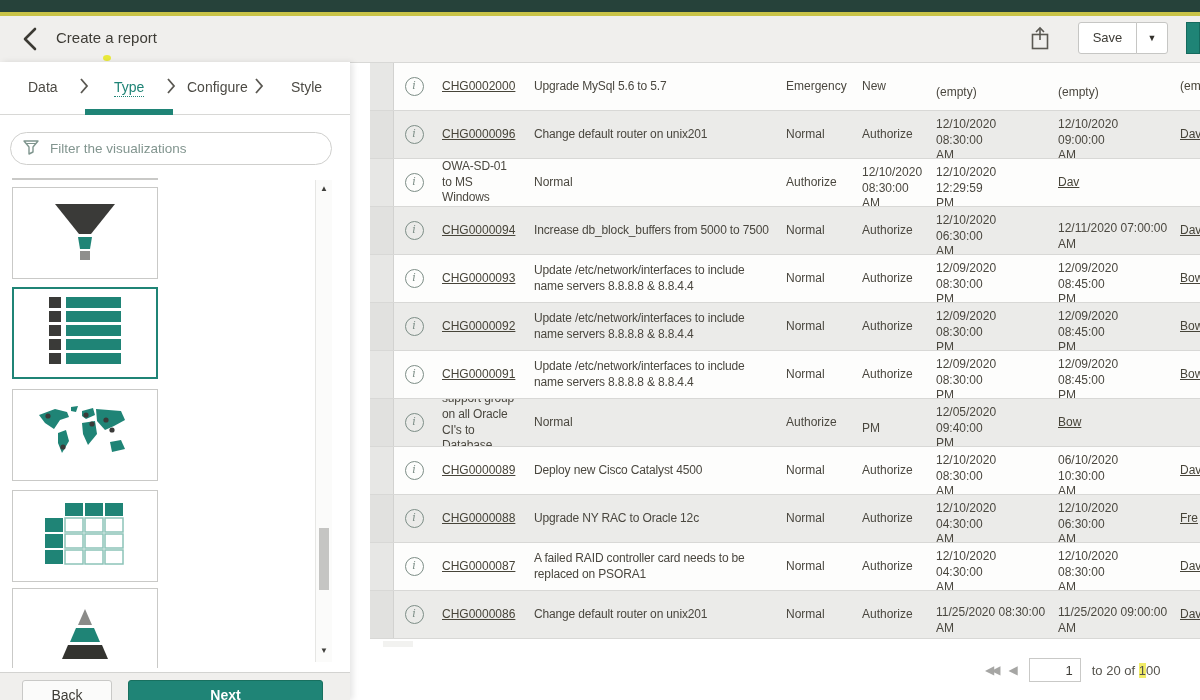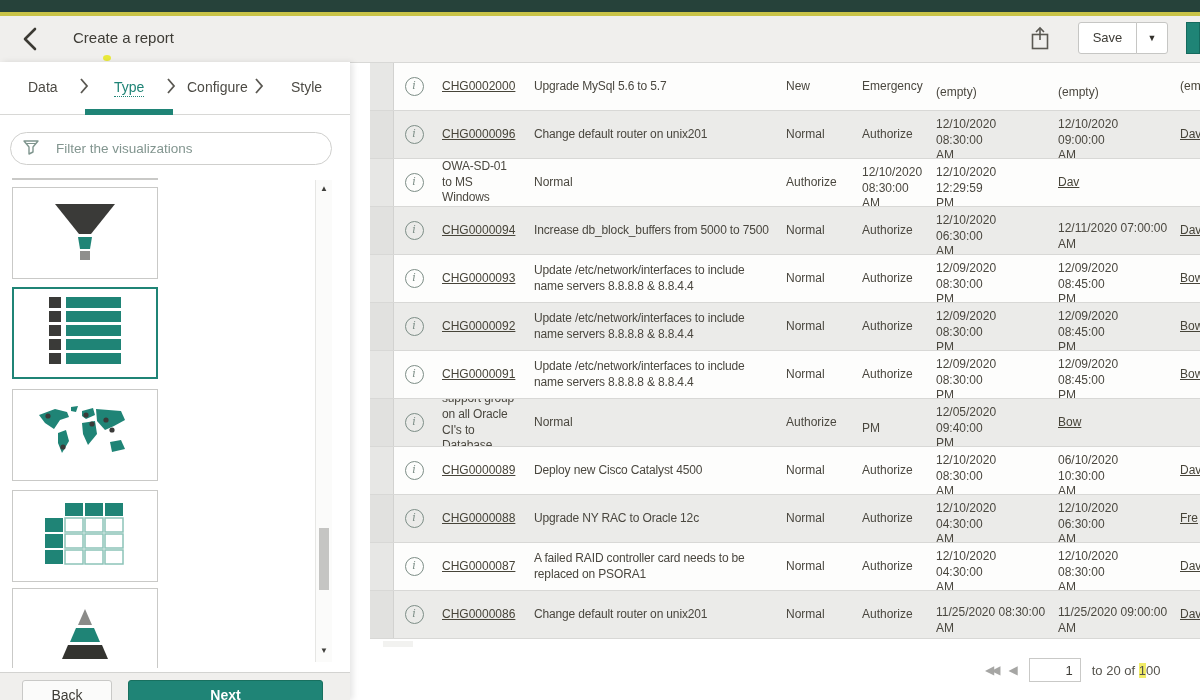--- a/index.html
+++ b/index.html
@@ -3,36 +3,36 @@
 <meta charset="utf-8">
 <style>
   html,body{margin:0;padding:0;}
   body{width:1200px;height:700px;position:relative;overflow:hidden;background:#fff;
        font-family:"Liberation Sans",sans-serif;color:#4a473f;}
   
   .bar-dark{position:absolute;left:0;top:0;width:1200px;height:12px;background:#26423a;}
   .bar-yellow{position:absolute;left:0;top:12px;width:1200px;height:4px;background:#c9c347;}
   .appheader{position:absolute;left:0;top:16px;width:1200px;height:46px;background:#f0efed;border-bottom:1px solid #d8d8d6;}
   .back-btn{position:absolute;left:20px;top:10px;width:22px;height:26px;cursor:pointer;}
-  .app-title{position:absolute;left:73px;top:13px;font-size:15px;color:#3e3c36;}
+  .app-title{position:absolute;left:56px;top:13px;font-size:15px;color:#3e3c36;}
   .share-btn{position:absolute;left:1028px;top:9px;width:24px;height:28px;cursor:pointer;}
   .save-btn{position:absolute;left:1078px;top:6px;width:59px;height:32px;background:#fff;border:1px solid #c6c6c4;
             border-radius:3px 0 0 3px;font-size:13px;color:#3e3c36;text-align:center;line-height:30px;box-sizing:border-box;cursor:pointer;}
   .save-caret{position:absolute;left:1136px;top:6px;width:32px;height:32px;background:#fff;border:1px solid #c6c6c4;
               border-radius:0 3px 3px 0;text-align:center;line-height:30px;font-size:9px;color:#33312c;box-sizing:border-box;cursor:pointer;}
   .run-sliver{position:absolute;left:1186px;top:6px;width:14px;height:32px;background:#1f8476;border:1px solid #156a5e;box-sizing:border-box;cursor:pointer;}
   
   .left-panel{position:absolute;left:0;top:62px;width:350px;height:638px;background:#fff;box-shadow:3px 0 6px rgba(0,0,0,.10);z-index:2;}
   .steps{position:relative;height:52px;border-bottom:1px solid #d8d8d6;}
   .step{position:absolute;top:17px;font-size:14px;color:#4c4a44;cursor:pointer;}
   .step.active{color:#1f8476;border-bottom:1px dotted #1f8476;padding-bottom:1px;}
   .crumb-sep{position:absolute;top:16px;width:10px;height:16px;}
   .active-bar{position:absolute;left:85px;bottom:-1px;width:88px;height:6px;background:#1f8476;}
   .filter-box{position:absolute;left:10px;top:70px;width:322px;height:33px;border:1px solid #cfcfcd;border-radius:17px;
-              background:#fff;display:flex;align-items:center;box-sizing:border-box;padding:0 12px;gap:15px;justify-content:flex-end;}
+              background:#fff;display:flex;align-items:center;box-sizing:border-box;padding:0 12px;gap:9px;justify-content:flex-end;}
   .filter-input{border:none;outline:none;flex:1;font-size:13.5px;color:#4c4a44;background:transparent;font-family:"Liberation Sans",sans-serif;}
   .filter-input::placeholder{color:#82958f;opacity:1;}
   .thumbs{position:absolute;left:0;top:110px;width:350px;height:496px;overflow:hidden;background:#fff;}
   .partial-thumb{position:absolute;left:12px;top:6px;width:146px;height:2px;background:#c9c9c7;}
   .thumb{position:absolute;left:12px;width:146px;height:92px;border:1px solid #c9c9c7;background:#fff;
          display:flex;align-items:center;justify-content:center;box-sizing:border-box;cursor:pointer;}
   .thumb.selected{border:2px solid #1f8476;}
   .t-funnel{top:15px;} .t-list{top:115px;} .t-map{top:217px;} .t-table{top:318px;} .t-pyramid{top:416px;height:96px;}
   .vscroll{position:absolute;left:315px;top:8px;width:16px;height:482px;background:#fbfbfa;border-left:1px solid #e6e6e4;}
   .vs-arrow{position:absolute;left:0;width:16px;height:14px;text-align:center;font-size:8px;color:#3f3f3b;cursor:pointer;line-height:14px;}
@@ -243,22 +243,22 @@
   <div>
       <div class="tr">
     <div class="td c-sliver"></div>
     <div class="td c-info">
           <span class="info-i">i</span>
         </div>
     <div class="td">
           <span class="lnk">CHG0002000</span>
         </div>
     <div class="td c-desc">Upgrade MySql 5.6 to 5.7</div>
+    <div class="td">Emergency</div>
     <div class="td">New</div>
-    <div class="td">Emergency</div>
     <div class="td c-date">(empty)</div>
     <div class="td c-date">(empty)</div>
     <div class="td c-asg">
           <span class="lnk no-link">(em</span>
         </div>
   </div>
       <div class="tr alt">
     <div class="td c-sliver"></div>
     <div class="td c-info">
           <span class="info-i">i</span>

